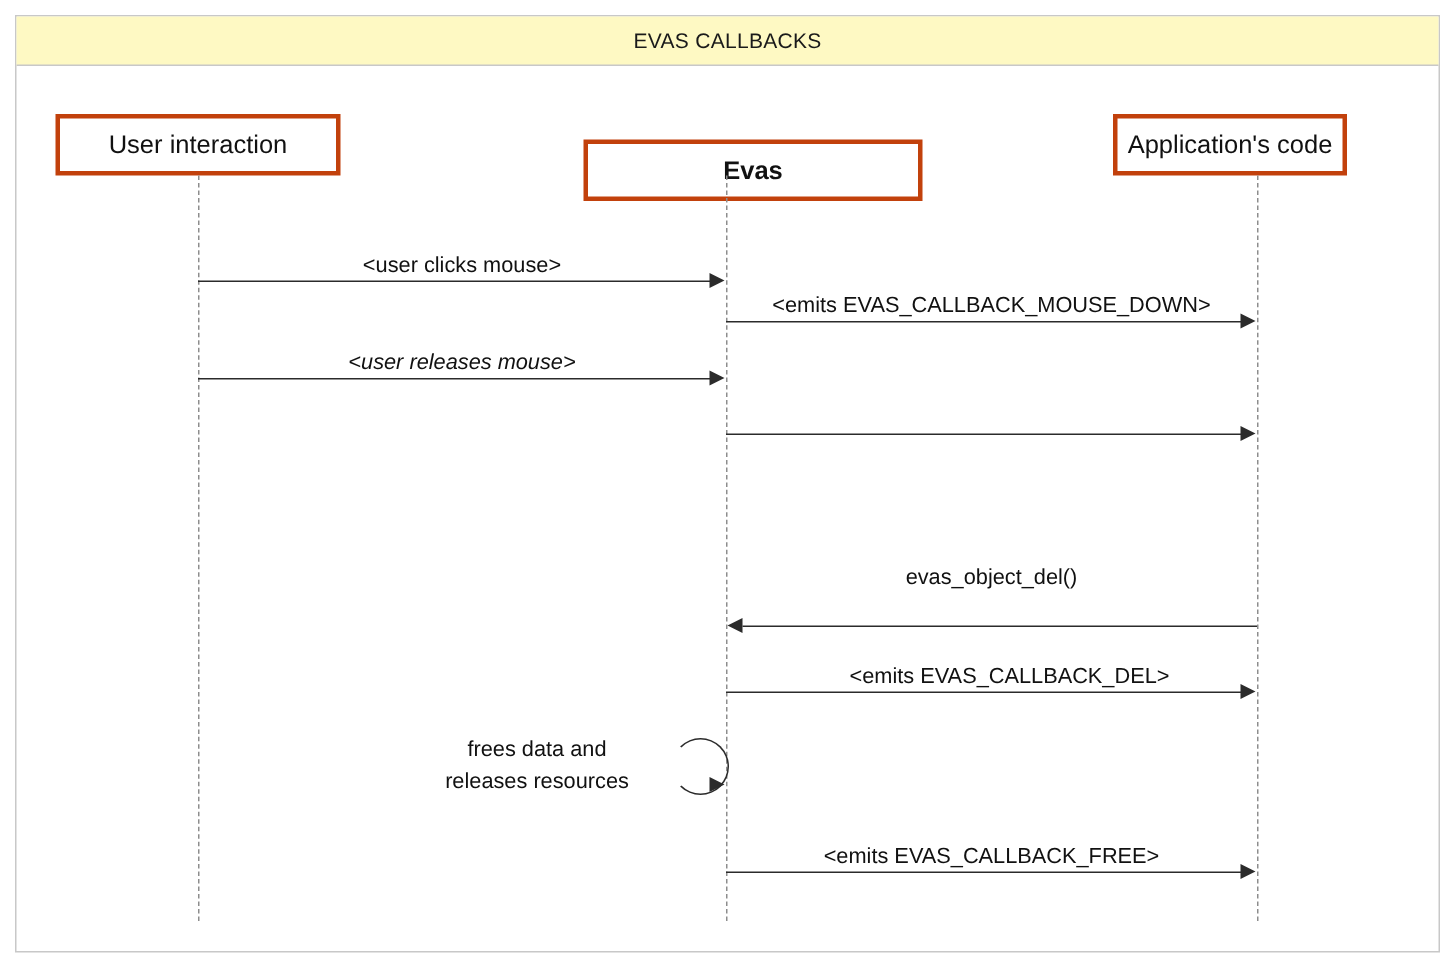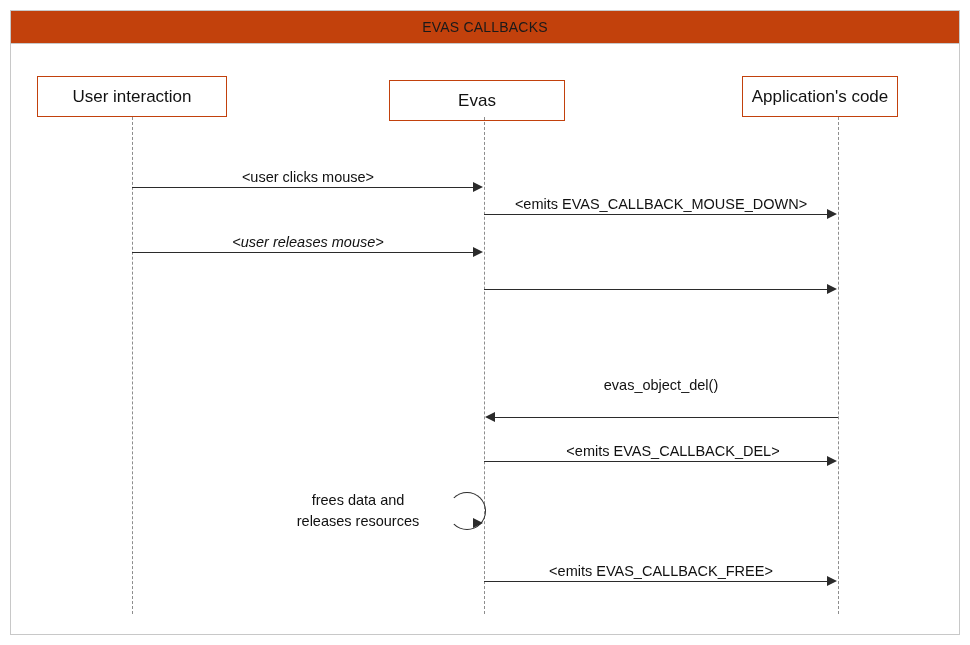--- a/index.html
+++ b/index.html
@@ -24,37 +24,37 @@
     box-sizing: border-box;
     background: #ffffff;
   }
 
   #title-bar {
     position: absolute;
     left: 0;
     top: 0;
     width: 100%;
     height: 33px;
-    background: #c2410c;
+    background: #fef9c3;
     border-bottom: 1px solid #c8c8c8;
     box-sizing: border-box;
     display: flex;
     align-items: center;
     justify-content: center;
   }
   #title-bar .title-text {
     font-size: 14px;
     color: #1a1a1a;
     letter-spacing: 0.2px;
   }
 
   .lifeline-box {
     position: absolute;
     height: 41px;
-    border: 1px solid #c2410c;
+    border: 3px solid #c2410c;
     background: #ffffff;
     box-sizing: border-box;
     display: flex;
     align-items: center;
     justify-content: center;
   }
   .lifeline-box span {
     font-size: 17px;
     color: #111111;
   }
@@ -117,21 +117,21 @@
 
 <div id="diagram">
 
   <div id="title-bar">
     <span class="title-text">EVAS CALLBACKS</span>
   </div>
 
   <div class="lifeline-box" style="left:26px; top:65px; width:190px;">
     <span>User interaction</span>
   </div>
-  <div class="lifeline-box" style="left:378px; top:69px; width:176px;">
+  <div class="lifeline-box" style="left:378px; top:82px; width:226px;font-weight:bold;">
     <span>Evas</span>
   </div>
   <div class="lifeline-box" style="left:731px; top:65px; width:156px;">
     <span>Application's code</span>
   </div>
 
   <div class="lifeline-dash" style="left:121px; top:106px; height:497px;"></div>
   <div class="lifeline-dash" style="left:473px; top:106px; height:497px;"></div>
   <div class="lifeline-dash" style="left:827px; top:106px; height:497px;"></div>
 

